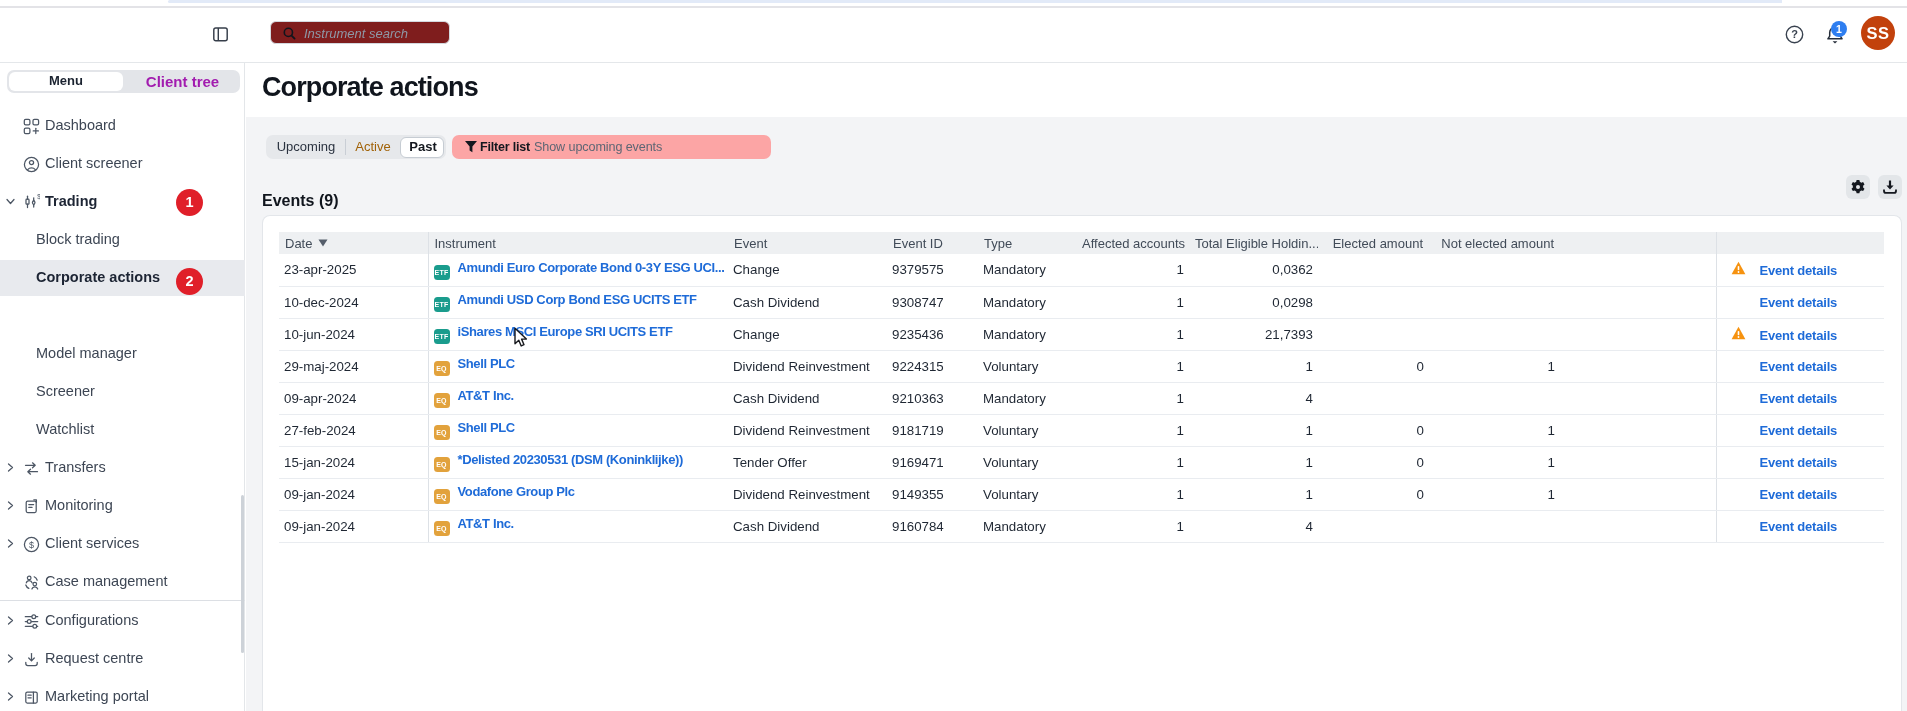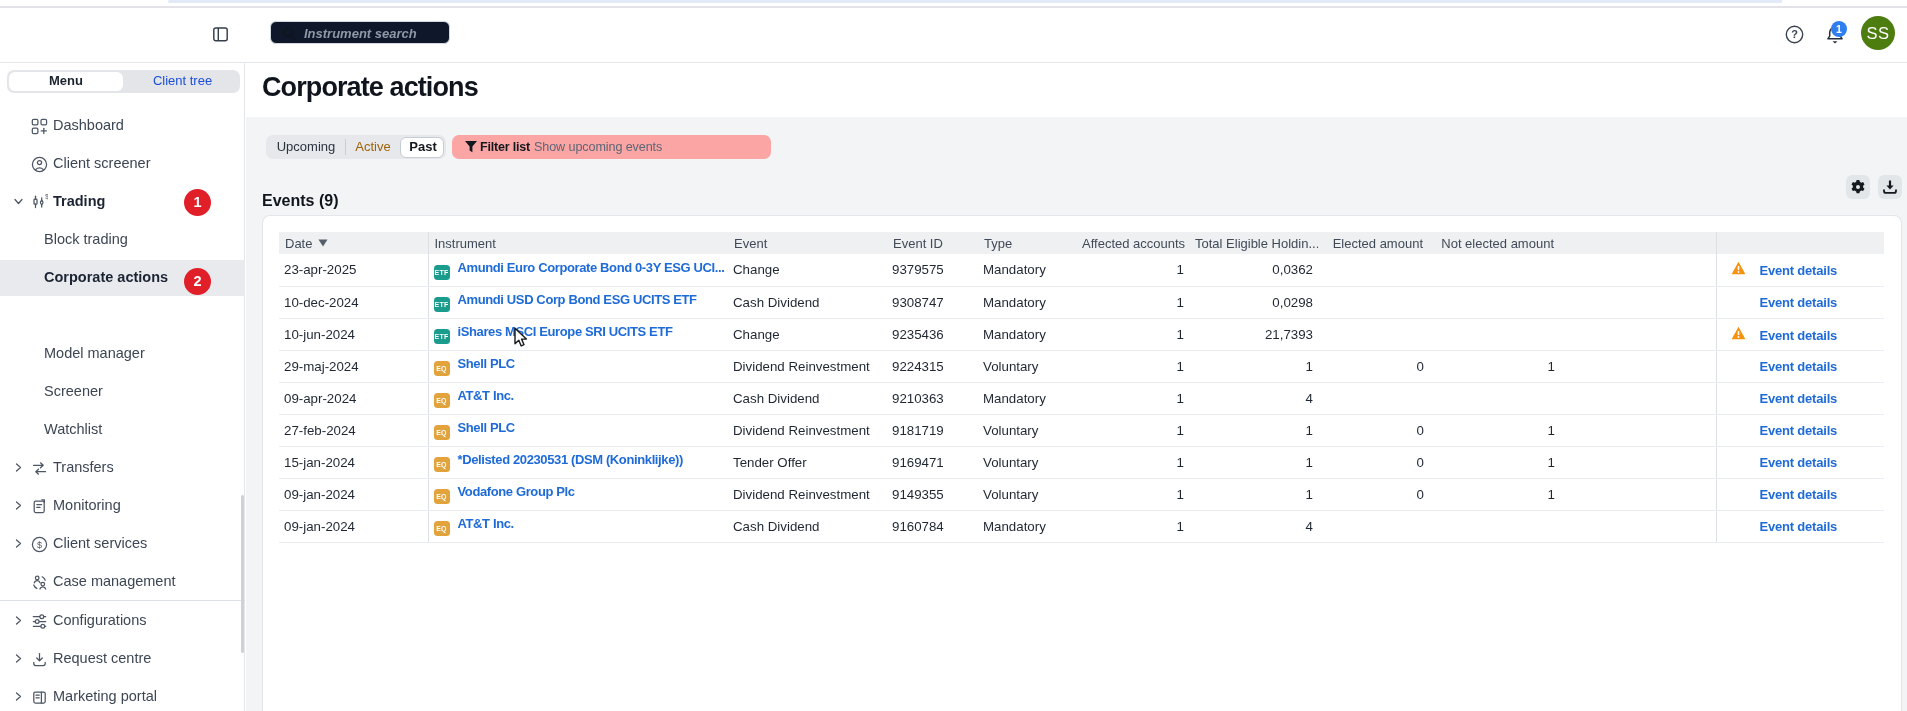--- a/index.html
+++ b/index.html
@@ -14,36 +14,36 @@
   #header { position:absolute; left:0; top:8px; width:1907px; height:55px;
     background:#fff; border-bottom:1px solid #e4e7ea; }
   #sidebar { position:absolute; left:0; top:63px; width:245px; height:648px;
     background:#fff; border-right:1px solid #e3e6e9; }
   #content { position:absolute; left:246px; top:63px; width:1661px; height:648px; background:#fff; }
   #greyband { position:absolute; left:246px; top:117px; width:1661px; height:594px; background:#f3f4f6; }
 
   
   #toggleico { position:absolute; left:213px; top:19px; }
   #search { position:absolute; left:270px; top:13px; width:180px; height:23px;
-    border:1px solid #d3d8de; border-radius:6px; background:#0f172a;font-weight:bold; }
+    border:1px solid #d3d8de; border-radius:6px; background:#7f1d1d; }
   #search .ph { position:absolute; left:33px; top:4px; font-size:13px; font-style:italic; color:#8e98a6; }
   #helpico { position:absolute; left:1785px; top:17px; }
   #bellico { position:absolute; left:1824px; top:16px; }
   #badge1 { position:absolute; left:1831px; top:13px; width:16px; height:16px; border-radius:50%;
     background:#2e7ef0; color:#fff; font-size:10.5px; font-weight:bold; text-align:center; line-height:16px; }
   #avatar { position:absolute; left:1861px; top:8px; width:34px; height:34px; border-radius:50%;
-    background:#4d7c0f; color:#fff; font-size:16.5px; font-weight:normal; text-align:center; line-height:34px; letter-spacing:0.5px; }
+    background:#c2410c; color:#fff; font-size:16.5px; font-weight:bold; text-align:center; line-height:34px; letter-spacing:0.5px; }
 
   
   #sideseg { position:absolute; left:7px; top:7px; width:233px; height:23px; background:#e3e5e9; border-radius:7px; }
   #sideseg .pill { position:absolute; left:2px; top:2px; width:114px; height:19px; background:#fff; border-radius:6px; }
   #sideseg .t1 { position:absolute; left:0; top:3px; width:118px; text-align:center; font-size:13px; font-weight:bold; color:#1b2330; }
-  #sideseg .t2 { position:absolute; left:118px; top:3px; width:115px; text-align:center; font-size:13px; font-weight:normal; color:#1d4ed8; }
-
-  .nav { position:absolute; left:8px; width:258px; height:38px; }
+  #sideseg .t2 { position:absolute; left:118px; top:3px; width:115px; text-align:center; font-size:15px; font-weight:bold; color:#a21caf; }
+
+  .nav { position:absolute; left:0; width:258px; height:38px; }
   .nav .chev { position:absolute; left:5px; top:13px; }
   .nav .ico { position:absolute; left:23px; top:11px; }
   .nav .lbl { position:absolute; left:45px; top:10px; font-size:14.5px; font-weight:500; color:#3d4654; }
   .nav .lbl2 { position:absolute; left:36px; top:10px; font-size:14.5px; font-weight:500; color:#3d4654; }
   .nav .bold { font-weight:bold; color:#1c2433; }
   .badge { position:absolute; left:176px; width:27px; height:27px; border-radius:50%;
     background:#e01f29; color:#fff; font-size:14.5px; font-weight:bold; text-align:center; line-height:27px; }
   #selrow { position:absolute; left:0; top:197px; width:245px; height:36px; background:#e8eaee; }
   #sidediv { position:absolute; left:0; top:537px; width:245px; height:1px; background:#dcdfe4; }
   #sidethumb { position:absolute; left:241px; top:432px; width:3px; height:158px; background:#cdd2d8; border-radius:2px; }

